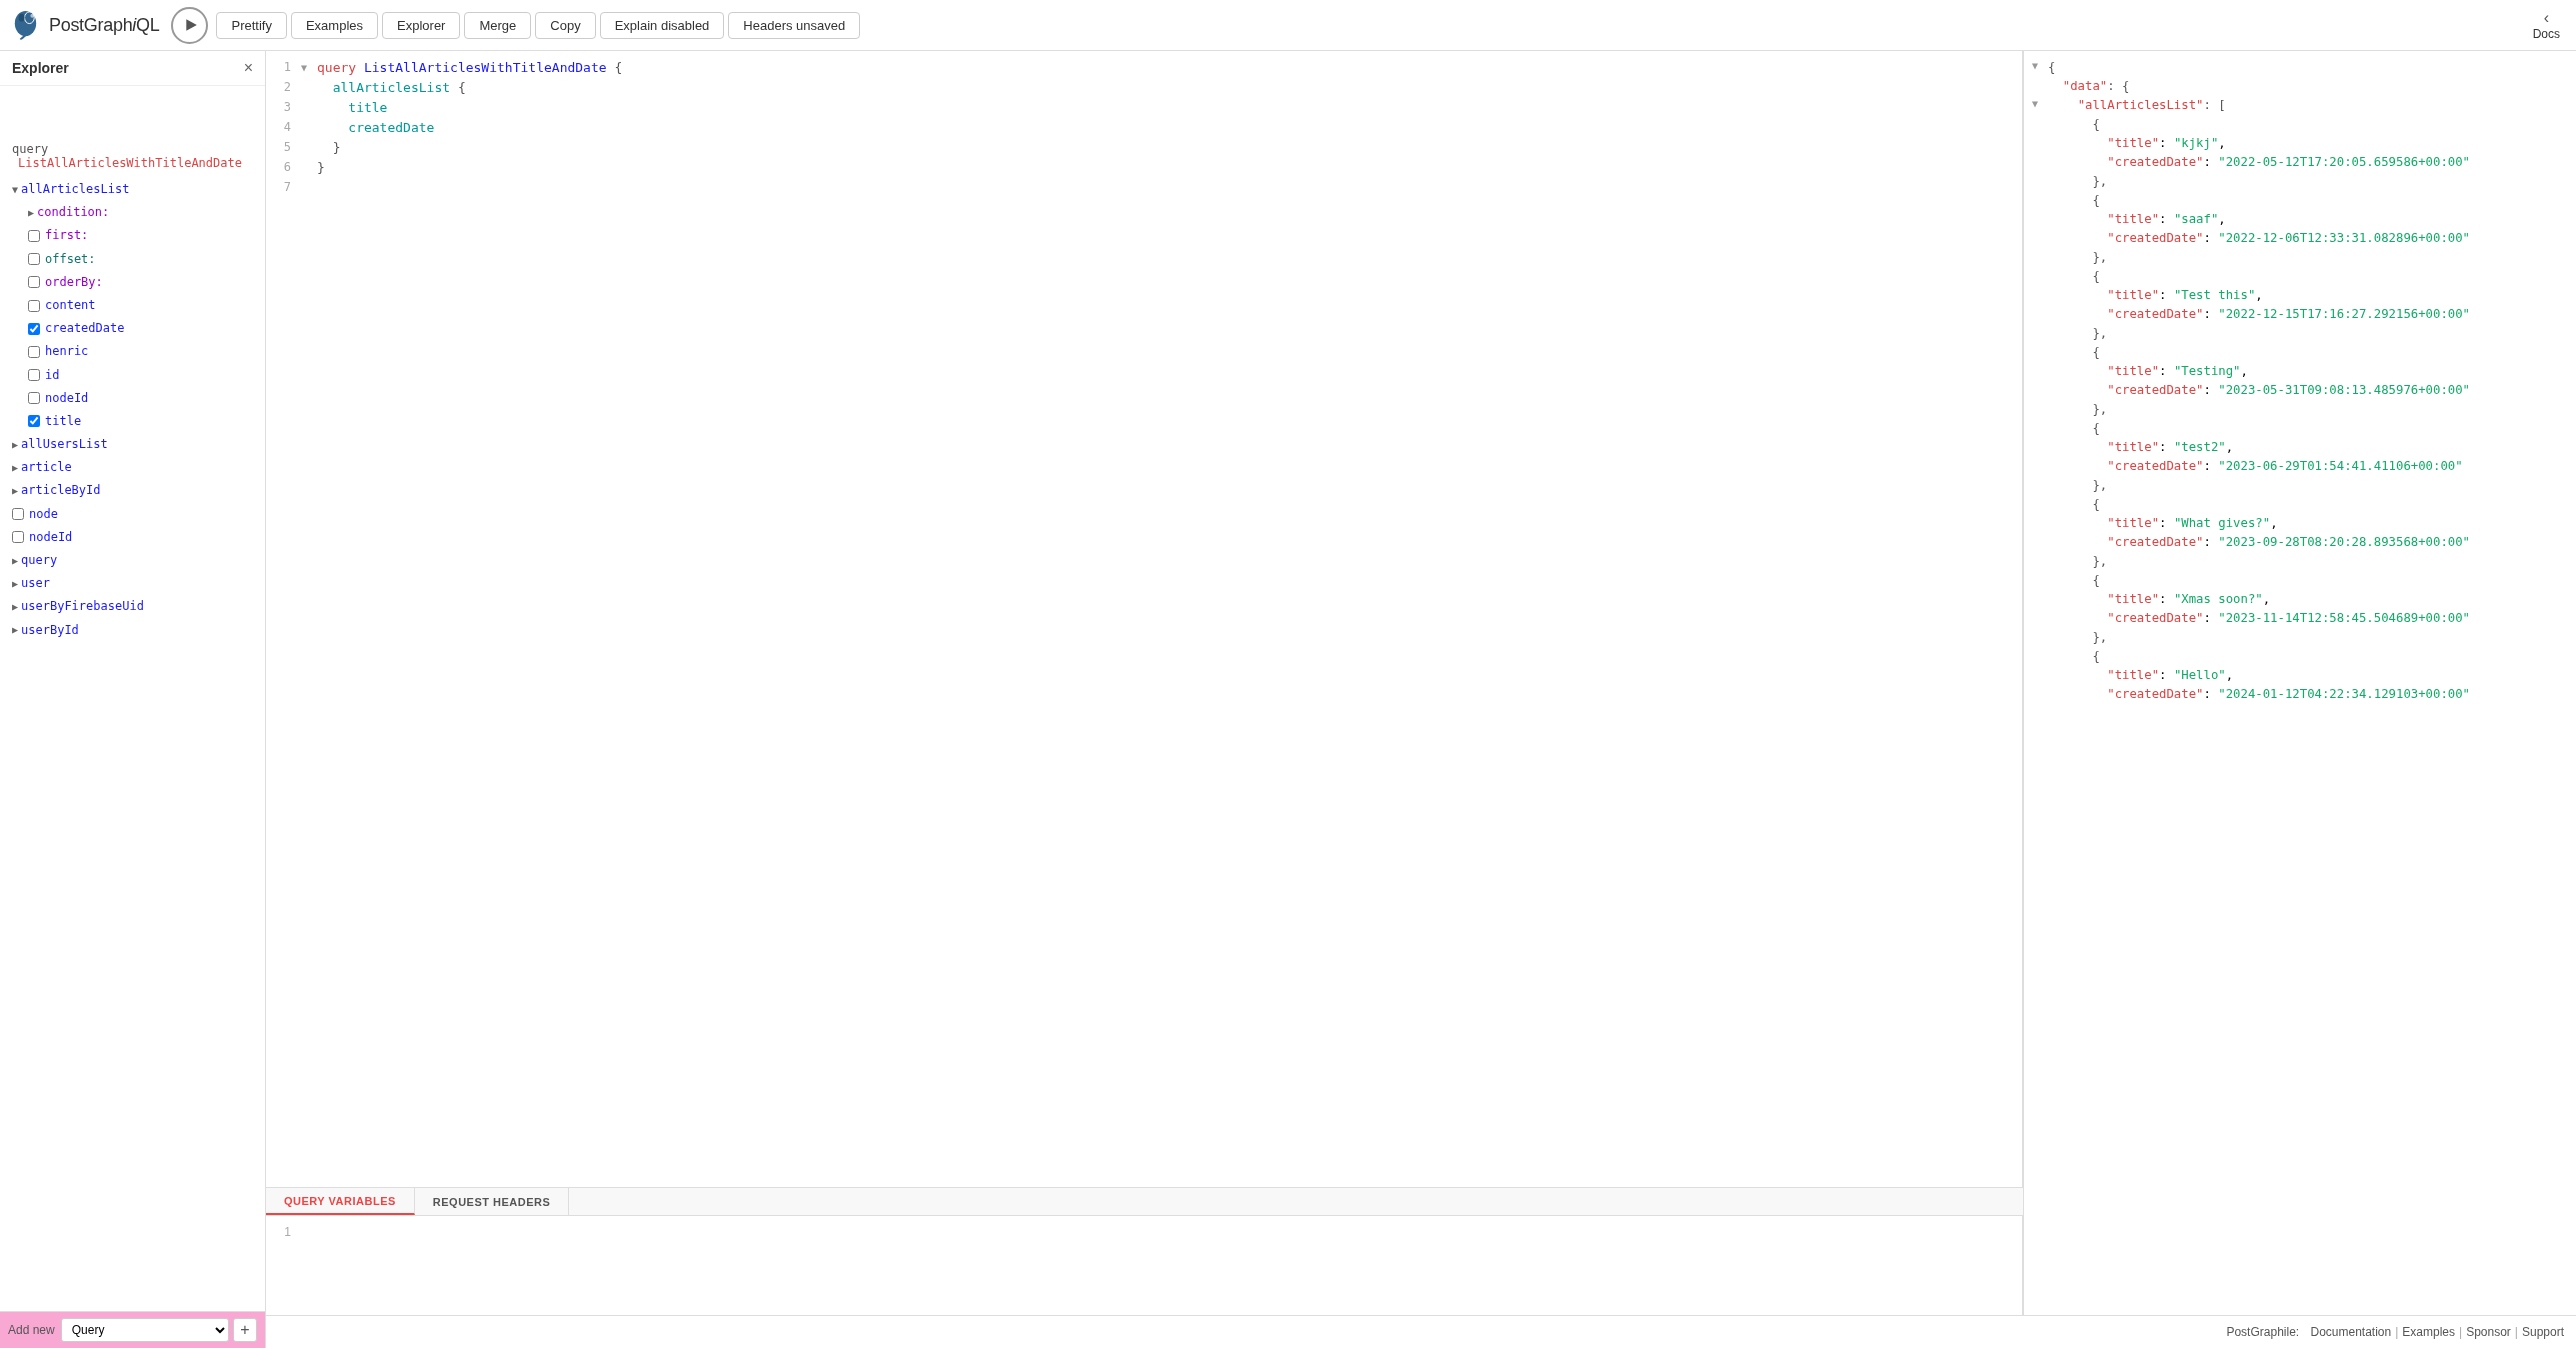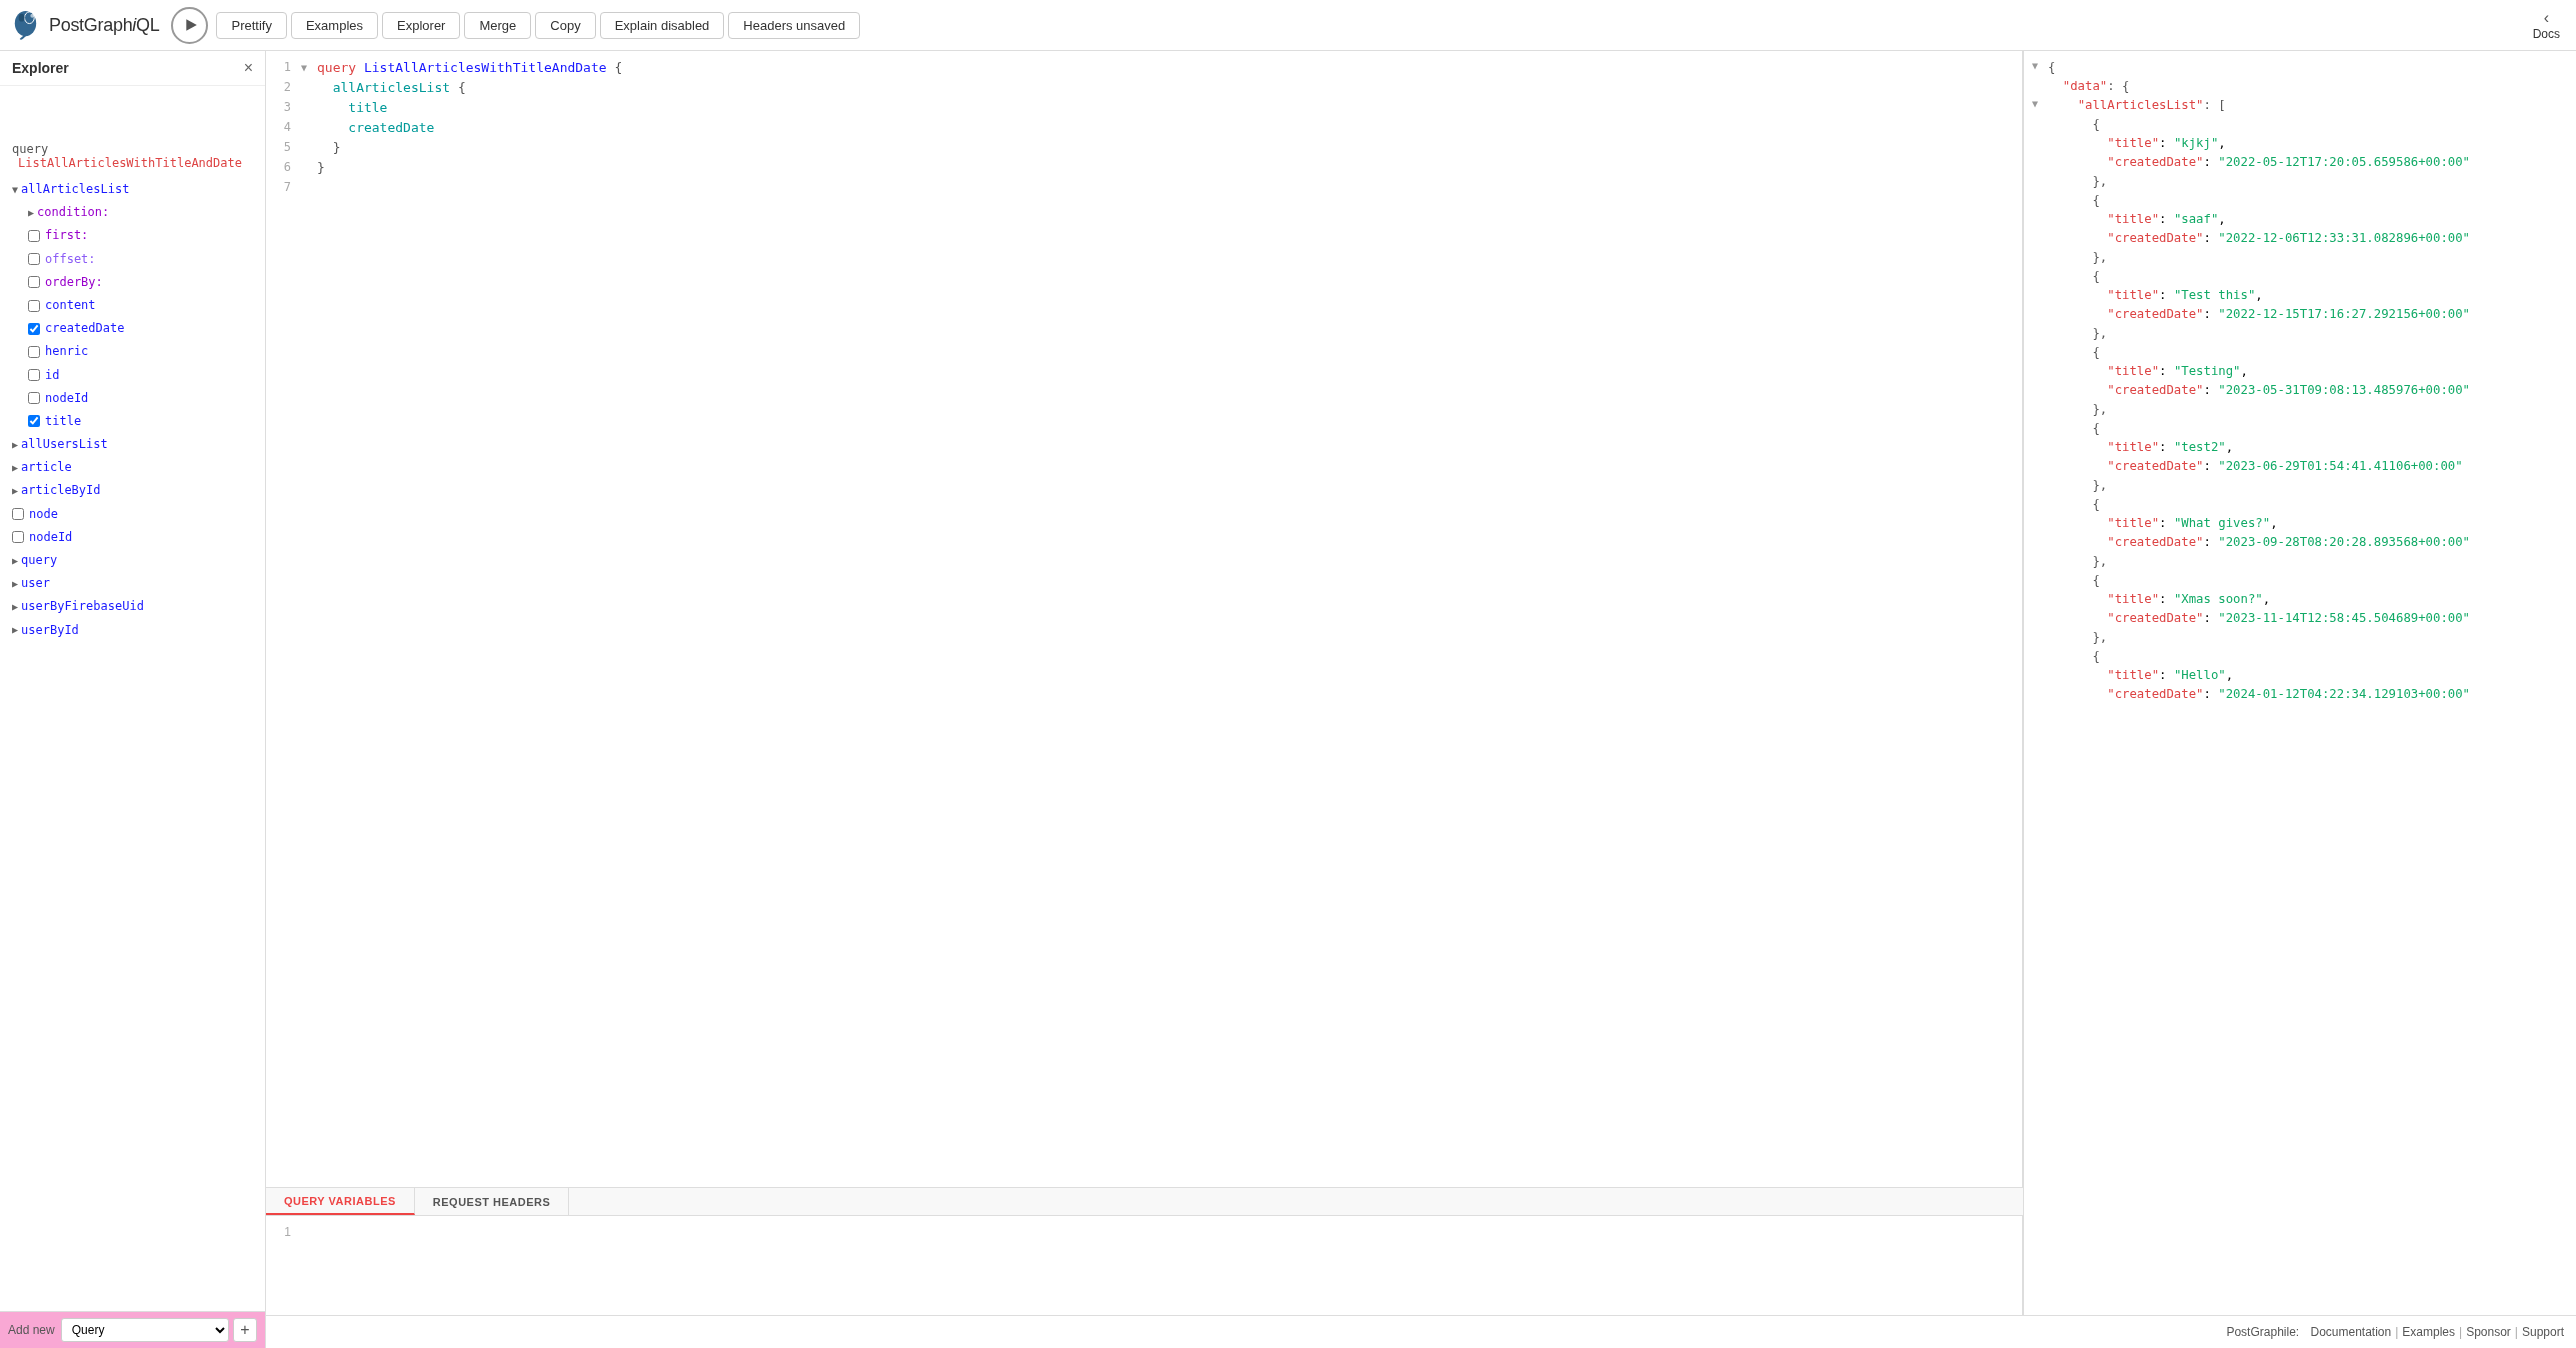--- a/index.html
+++ b/index.html
@@ -362,21 +362,21 @@
       <div class="tree-item tree-label-indent">
         <span class="tree-arrow">▶</span>
         <span style="color:#9900cc;">condition:</span>
       </div>
       <div class="tree-item tree-label-indent">
         <input type="checkbox" class="tree-checkbox" style="">
         <span style="color:#9900cc;">first:</span>
       </div>
       <div class="tree-item tree-label-indent">
         <input type="checkbox" class="tree-checkbox" style="">
-        <span style="color:#8b5cf6;">offset:</span>
+        <span style="color:#0f766e;">offset:</span>
       </div>
       <div class="tree-item tree-label-indent">
         <input type="checkbox" class="tree-checkbox" style="">
         <span style="color:#9900cc;">orderBy:</span>
       </div>
       <div class="tree-item tree-label-indent">
         <input type="checkbox" class="tree-checkbox" style="">
         <span class="tree-label-blue">content</span>
       </div>
       <div class="tree-item tree-label-indent">

